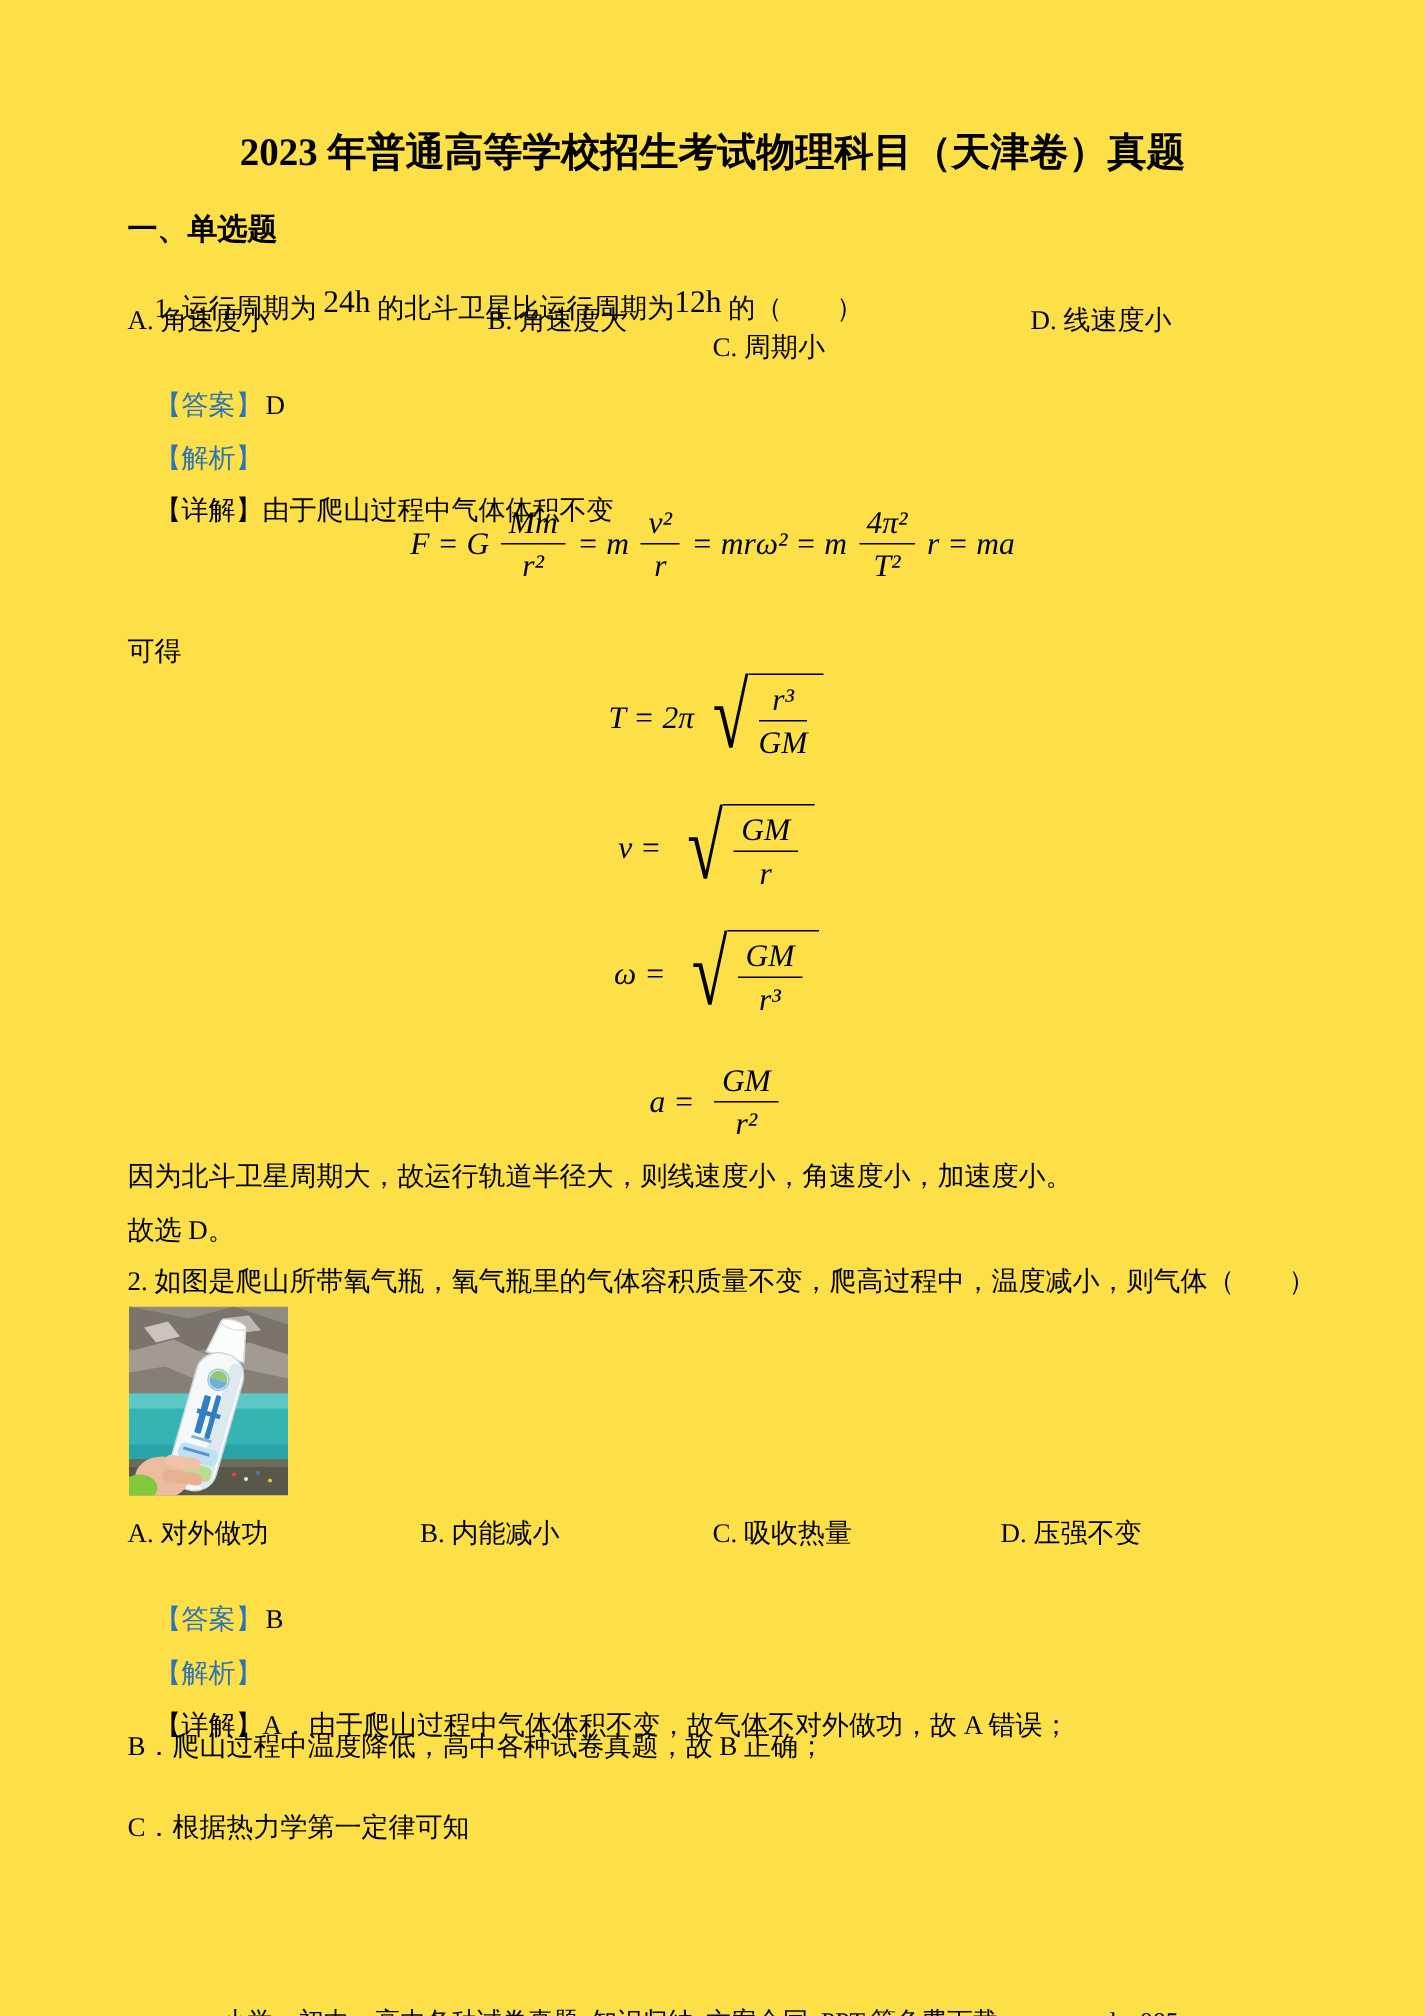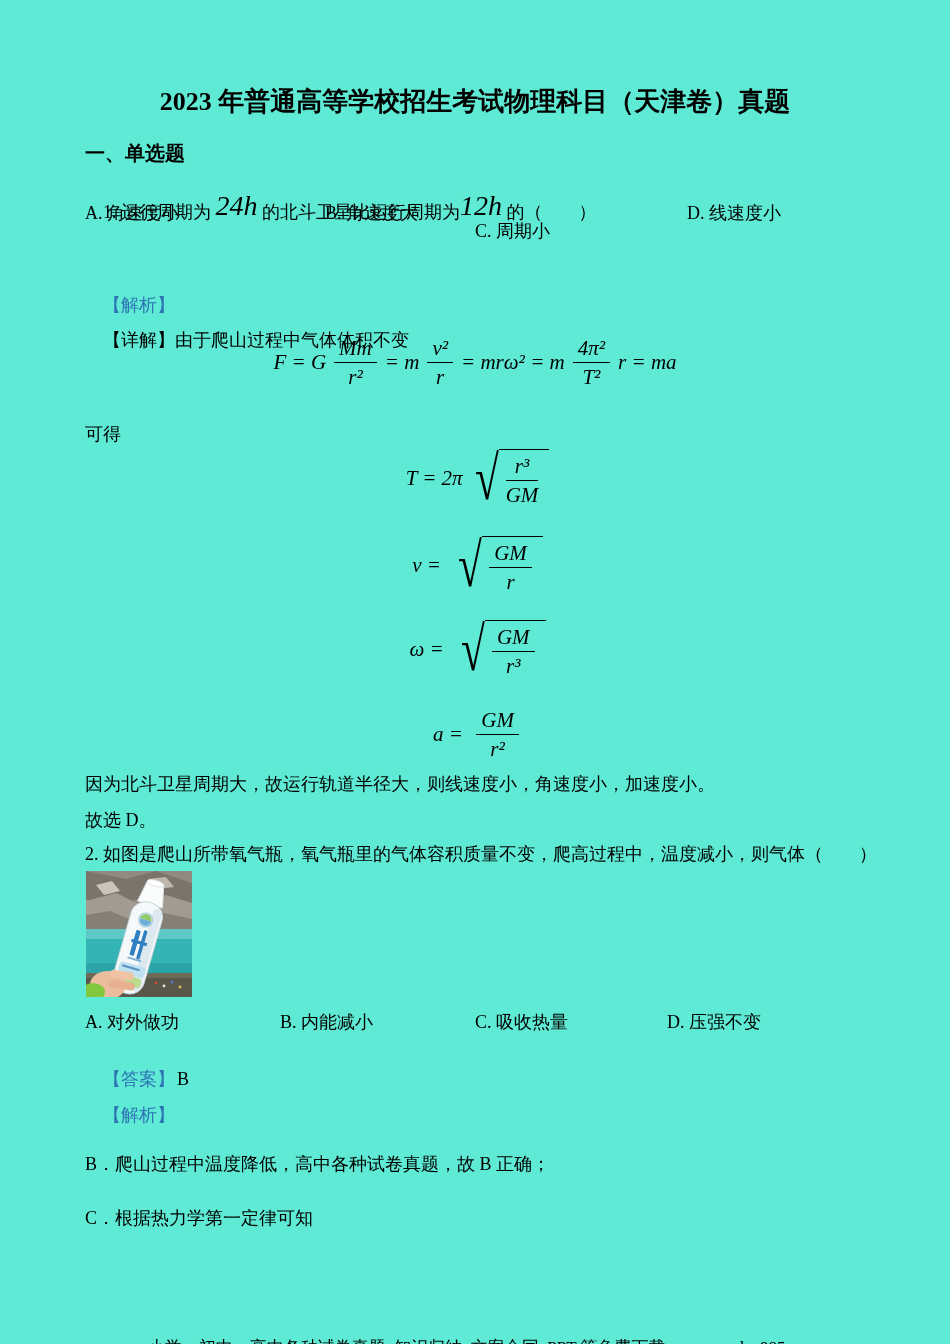--- a/index.html
+++ b/index.html
@@ -1,25 +1,25 @@
 <!DOCTYPE html>
 <html><head>
 <meta charset="utf-8">
 <style>
   html,body { margin:0; padding:0; background:#ffffff; }
   .page {
-    position:relative; width:950px; height:1344px; background:#5eead4;
+    position:relative; width:950px; height:1344px; background:#fde047;
     font-family:"Liberation Serif","DejaVu Serif",serif; color:#000000;
     overflow:hidden;
   }
   .t { position:absolute; white-space:pre; font-size:18px; line-height:1.25; }
   .title-line { left:0; width:950px; text-align:center; font-weight:bold; font-size:26px; }
   .section-line { font-weight:bold; font-size:20px; }
   .blue { color:#2E74B5; }
-  .imath { font-family:"Liberation Serif",serif; font-size:28px; position:relative; top:-3px;font-style:italic; }
+  .imath { font-family:"Liberation Serif",serif; font-size:21px; position:relative; top:-3px; }
   .ansv { margin-left:2px; }
 
   
   .formula {
     position:absolute; left:0; width:950px;
     display:flex; justify-content:center; align-items:center;
     font-family:"Liberation Serif","DejaVu Serif",serif; font-style:italic; font-size:21px;
   }
   .m { display:inline-flex; align-items:center; }
   .mt { margin:0 5px; white-space:pre; }
@@ -47,20 +47,23 @@
 
   <div class="t" style="top:168px; left:85px;">
     <span>1. 运行周期为 </span><span class="imath">24h</span><span> 的北斗卫星比运行周期为</span><span class="imath">12h</span><span> 的（　　）</span>
   </div>
 
   <div class="t" style="top:202px; left:85px;">A. 角速度小</div>
   <div class="t" style="top:202px; left:280px;margin-left:45px;">B. 角速度大</div>
   <div class="t" style="top:220px; left:475px;">C. 周期小</div>
   <div class="t" style="top:202px; left:667px;margin-left:20px;">D. 线速度小</div>
 
+  <div class="t" style="top:236px; left:85px;">
+    <span class="blue">【答案】</span><span class="ansv">D</span>
+  </div>
   <div class="t" style="top:271px; left:85px;">
     <span class="blue">【解析】</span>
   </div>
   <div class="t" style="top:306px; left:85px;">
     <span>【详解】</span><span>由于爬山过程中气体体积不变</span>
   </div>
 
   <div class="formula" style="top:336px;">
     <span class="m">
       <span class="mt">F = G</span>
@@ -194,20 +197,23 @@
   <div class="t" style="top:1011px; left:280px;">B. 内能减小</div>
   <div class="t" style="top:1011px; left:475px;">C. 吸收热量</div>
   <div class="t" style="top:1011px; left:667px;">D. 压强不变</div>
 
   <div class="t" style="top:1045px; left:85px;">
     <span class="blue">【答案】</span><span class="ansv">B</span>
   </div>
   <div class="t" style="top:1081px; left:85px;">
     <span class="blue">【解析】</span>
   </div>
+  <div class="t" style="top:1116px; left:85px;">
+    <span>【详解】</span><span>A．由于爬山过程中气体体积不变，故气体不对外做功，故 A 错误；</span>
+  </div>
   <div class="t" style="top:1153px; left:85px;">B．爬山过程中温度降低，高中各种试卷真题，故 B 正确；</div>
   <div class="t" style="top:1190px; left:85px;margin-top:17px;">C．根据热力学第一定律可知</div>
 
   <div class="t footer-line" style="top:1316px;">
     <span>小学、初中、高中各种试卷真题  知识归纳  文案合同  PPT 等免费下载</span><a class="plain footer-site" href="#">www.doc985.com</a>
   </div>
 
 </div>
 
 </body></html>

